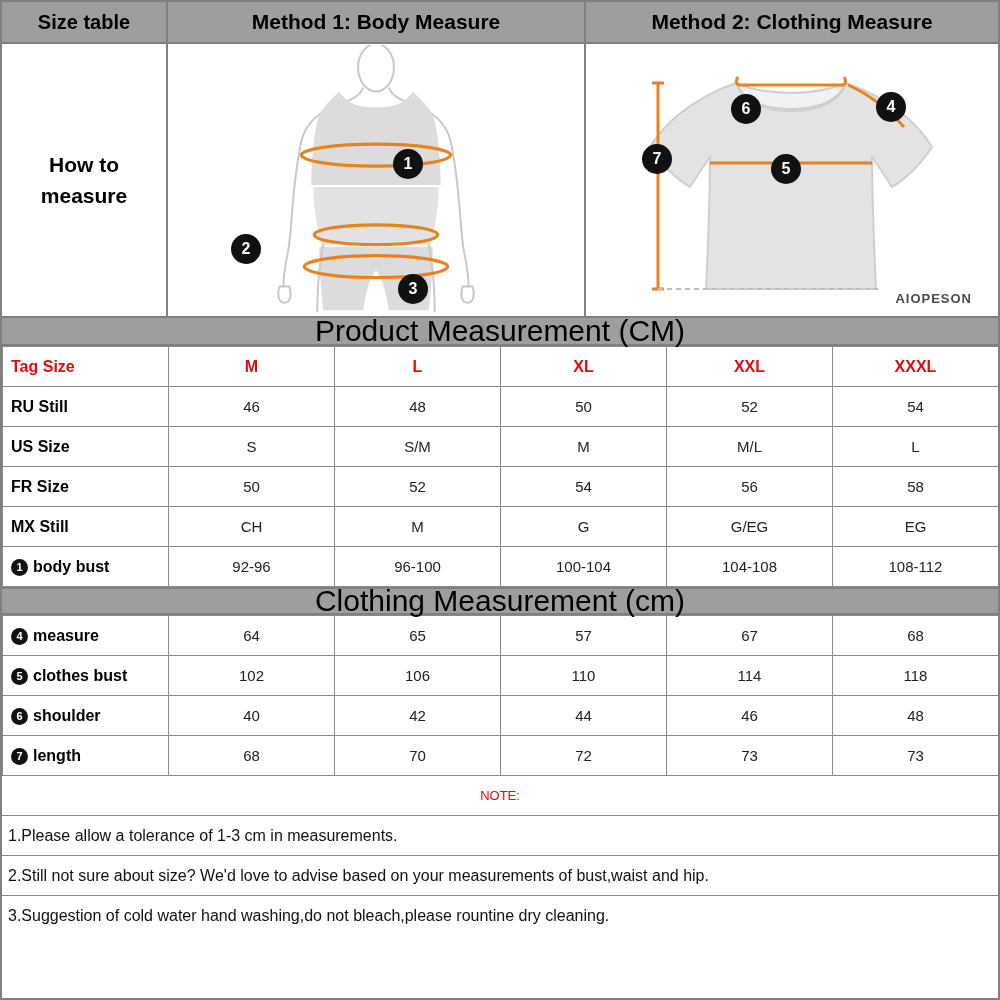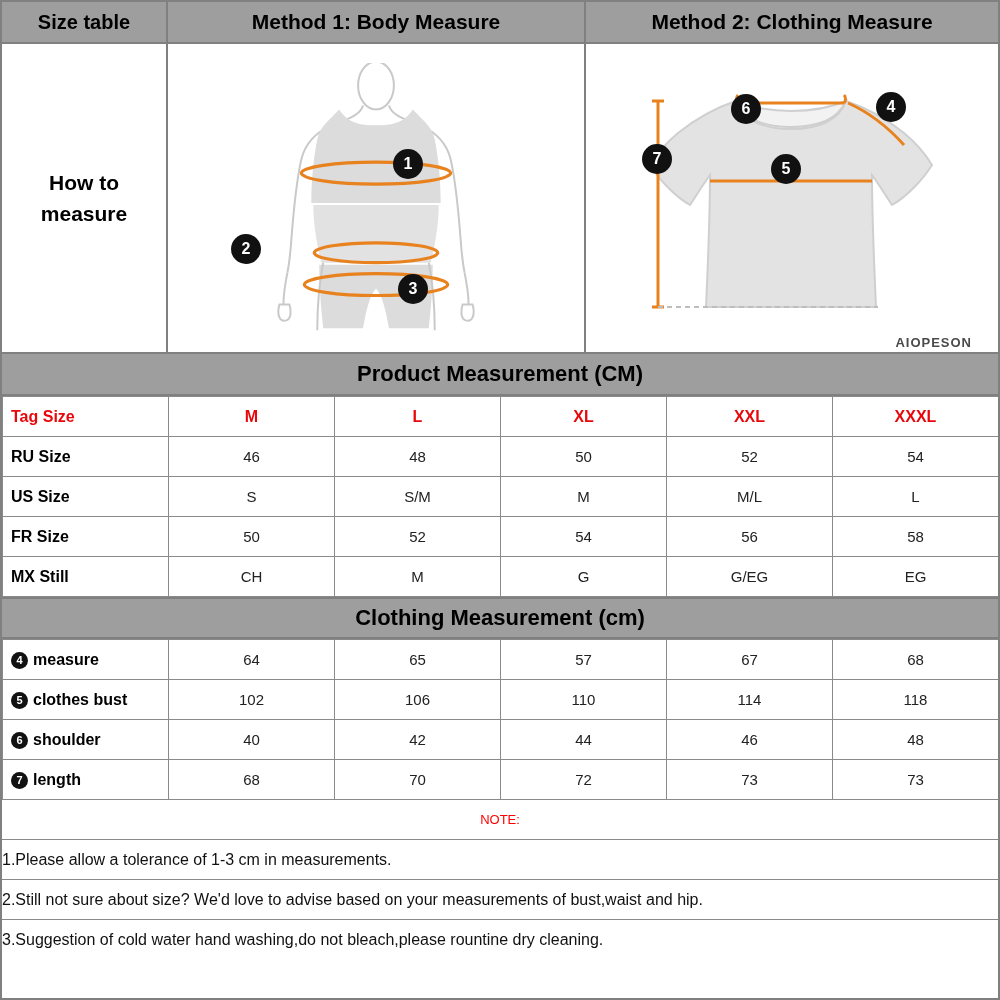--- a/index.html
+++ b/index.html
@@ -14,21 +14,21 @@
     position: relative;
     border: 2px solid #808080;
     background: #ffffff;
     overflow: hidden;
   }
 
   
   .top {
     display: flex;
     width: 996px;
-    height: 352px;
+    height: 316px;
     border-bottom: 2px solid #808080;
   }
   .col-left {
     width: 166px;
     border-right: 2px solid #808080;
     display: flex;
     flex-direction: column;
   }
   .col-mid {
     width: 418px;
@@ -81,26 +81,26 @@
     font-weight: bold;
     display: flex;
     align-items: center;
     justify-content: center;
     z-index: 6;
   }
 
   
   .band {
     background: #9e9e9e;
-    height: 42px;
-    display: flex;
-    align-items: center;
-    justify-content: center;
-    font-size: 22px;
-    font-weight: bold;
+    height: 28px;
+    display: flex;
+    align-items: center;
+    justify-content: center;
+    font-size: 30px;
+    font-weight: normal;
     color: #000;
     border-bottom: 2px solid #808080;
   }
   table.meas {
     width: 996px;
     border-collapse: collapse;
     table-layout: fixed;
   }
   table.meas td {
     border: 1px solid #8a8a8a;
@@ -146,29 +146,30 @@
     align-items: center;
     justify-content: center;
     color: #ff0000;
     font-size: 13px;
     border-bottom: 1px solid #8a8a8a;
   }
   .note-line {
     height: 40px;
     display: flex;
     align-items: center;
+    padding-left: 6px;
     font-size: 16px;
     color: #111;
     border-bottom: 1px solid #8a8a8a;
   }
   .note-line:last-child { border-bottom: none; }
 
   .wm {
     position: absolute;
-    right: 26px; bottom: 2px;
+    right: 26px; bottom: 10px;
     font-size: 13px;
     letter-spacing: 1px;
     color: #4a4a4a;
     font-weight: bold;
   }
   svg { display: block; }
 </style>
 </head>
 <body>
 
@@ -271,21 +272,21 @@
     <tbody>
       <tr class="tagrow">
         <td class="rowlab">Tag Size</td>
         <td>M</td>
         <td>L</td>
         <td>XL</td>
         <td>XXL</td>
         <td>XXXL</td>
       </tr>
       <tr>
-        <td class="rowlab">RU Size</td>
+        <td class="rowlab">RU Still</td>
         <td>46</td>
         <td>48</td>
         <td>50</td>
         <td>52</td>
         <td>54</td>
       </tr>
       <tr>
         <td class="rowlab">US Size</td>
         <td>S</td>
         <td>S/M</td>
@@ -302,20 +303,30 @@
         <td>58</td>
       </tr>
       <tr>
         <td class="rowlab">MX Still</td>
         <td>CH</td>
         <td>M</td>
         <td>G</td>
         <td>G/EG</td>
         <td>EG</td>
       </tr>
+      <tr>
+        <td class="rowlab">
+          <span class="lab-badge">1</span><span>body bust</span>
+        </td>
+        <td>92-96</td>
+        <td>96-100</td>
+        <td>100-104</td>
+        <td>104-108</td>
+        <td>108-112</td>
+      </tr>
     </tbody>
   </table>
 
   <div class="band" style="border-top:2px solid #808080;">Clothing Measurement (cm)</div>
 
   <table class="meas">
     <colgroup>
         <col class="c0">
         <col class="cx">
         <col class="cx">

